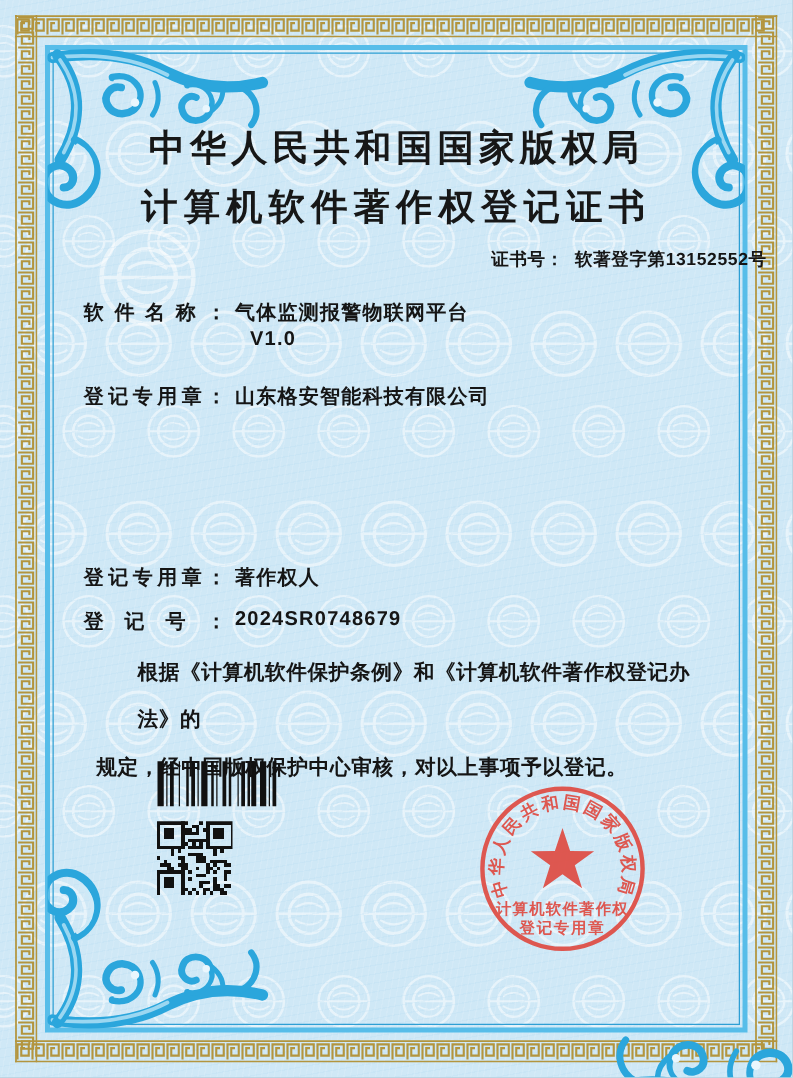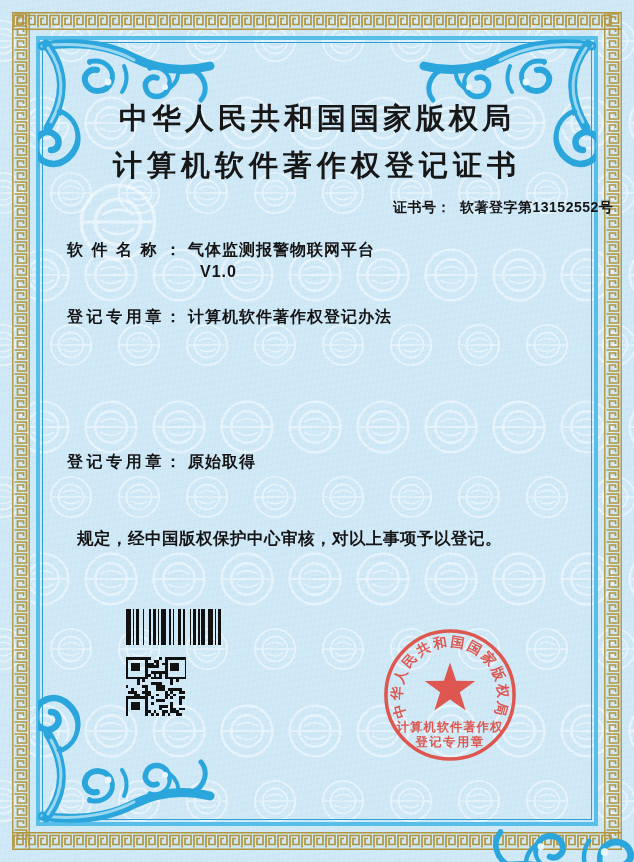--- a/index.html
+++ b/index.html
@@ -1095,30 +1095,34 @@
     <div class="cert-no">
       <span class="lbl">证书号：</span><span>软著登字第13152552号</span>
     </div>
 
     <div class="field-row row-name">
       <span class="field-label">软件名称：</span><span class="field-value">气体监测报警物联网平台</span>
     </div>
     <div class="field-value2">V1.0</div>
 
     <div class="field-row row-owner">
-      <span class="field-label">登记专用章：</span><span class="field-value">计算机软件著作权登记办法</span>
+      <span class="field-label">登记专用章：</span><span class="field-value">山东格安智能科技有限公司</span>
     </div>
 
 
     <div class="field-row row-scope">
-      <span class="field-label">登记专用章：</span><span class="field-value">原始取得</span>
+      <span class="field-label">登记专用章：</span><span class="field-value">著作权人</span>
     </div>
 
+    <div class="field-row row-reg">
+      <span class="field-label">登记号：</span><span class="field-value">2024SR0748679</span>
+    </div>
 
     <div class="statement">
+      <div class="ln1">根据《计算机软件保护条例》和《计算机软件著作权登记办法》的</div>
       <div class="ln2">规定，经中国版权保护中心审核，对以上事项予以登记。</div>
     </div>
   </div>
 
   <div class="barcode" id="barcode"><span style="width: 5.01724px; background: rgb(17, 17, 17);"></span><span style="width: 1.67241px; background: transparent;"></span><span style="width: 1.67241px; background: rgb(17, 17, 17);"></span><span style="width: 1.67241px; background: transparent;"></span><span style="width: 3.34483px; background: rgb(17, 17, 17);"></span><span style="width: 3.34483px; background: transparent;"></span><span style="width: 1.67241px; background: rgb(17, 17, 17);"></span><span style="width: 5.01724px; background: transparent;"></span><span style="width: 1.67241px; background: rgb(17, 17, 17);"></span><span style="width: 1.67241px; background: transparent;"></span><span style="width: 3.34483px; background: rgb(17, 17, 17);"></span><span style="width: 1.67241px; background: transparent;"></span><span style="width: 1.67241px; background: rgb(17, 17, 17);"></span><span style="width: 1.67241px; background: transparent;"></span><span style="width: 5.01724px; background: rgb(17, 17, 17);"></span><span style="width: 3.34483px; background: transparent;"></span><span style="width: 1.67241px; background: rgb(17, 17, 17);"></span><span style="width: 1.67241px; background: transparent;"></span><span style="width: 1.67241px; background: rgb(17, 17, 17);"></span><span style="width: 3.34483px; background: transparent;"></span><span style="width: 3.34483px; background: rgb(17, 17, 17);"></span><span style="width: 1.67241px; background: transparent;"></span><span style="width: 1.67241px; background: rgb(17, 17, 17);"></span><span style="width: 5.01724px; background: transparent;"></span><span style="width: 1.67241px; background: rgb(17, 17, 17);"></span><span style="width: 1.67241px; background: transparent;"></span><span style="width: 3.34483px; background: rgb(17, 17, 17);"></span><span style="width: 1.67241px; background: transparent;"></span><span style="width: 1.67241px; background: rgb(17, 17, 17);"></span><span style="width: 1.67241px; background: transparent;"></span><span style="width: 3.34483px; background: rgb(17, 17, 17);"></span><span style="width: 3.34483px; background: transparent;"></span><span style="width: 5.01724px; background: rgb(17, 17, 17);"></span><span style="width: 1.67241px; background: transparent;"></span><span style="width: 1.67241px; background: rgb(17, 17, 17);"></span><span style="width: 1.67241px; background: transparent;"></span><span style="width: 3.34483px; background: rgb(17, 17, 17);"></span><span style="width: 1.67241px; background: transparent;"></span></div>
 
   <div class="qr-code" id="qrcode"><svg viewBox="0 0 21 21" width="62" height="59" shape-rendering="crispEdges">
         <rect x="7" y="0" width="1" height="1" fill="#111"></rect>
         <rect x="8" y="0" width="1" height="1" fill="#111"></rect>
         <rect x="12" y="0" width="1" height="1" fill="#111"></rect>

